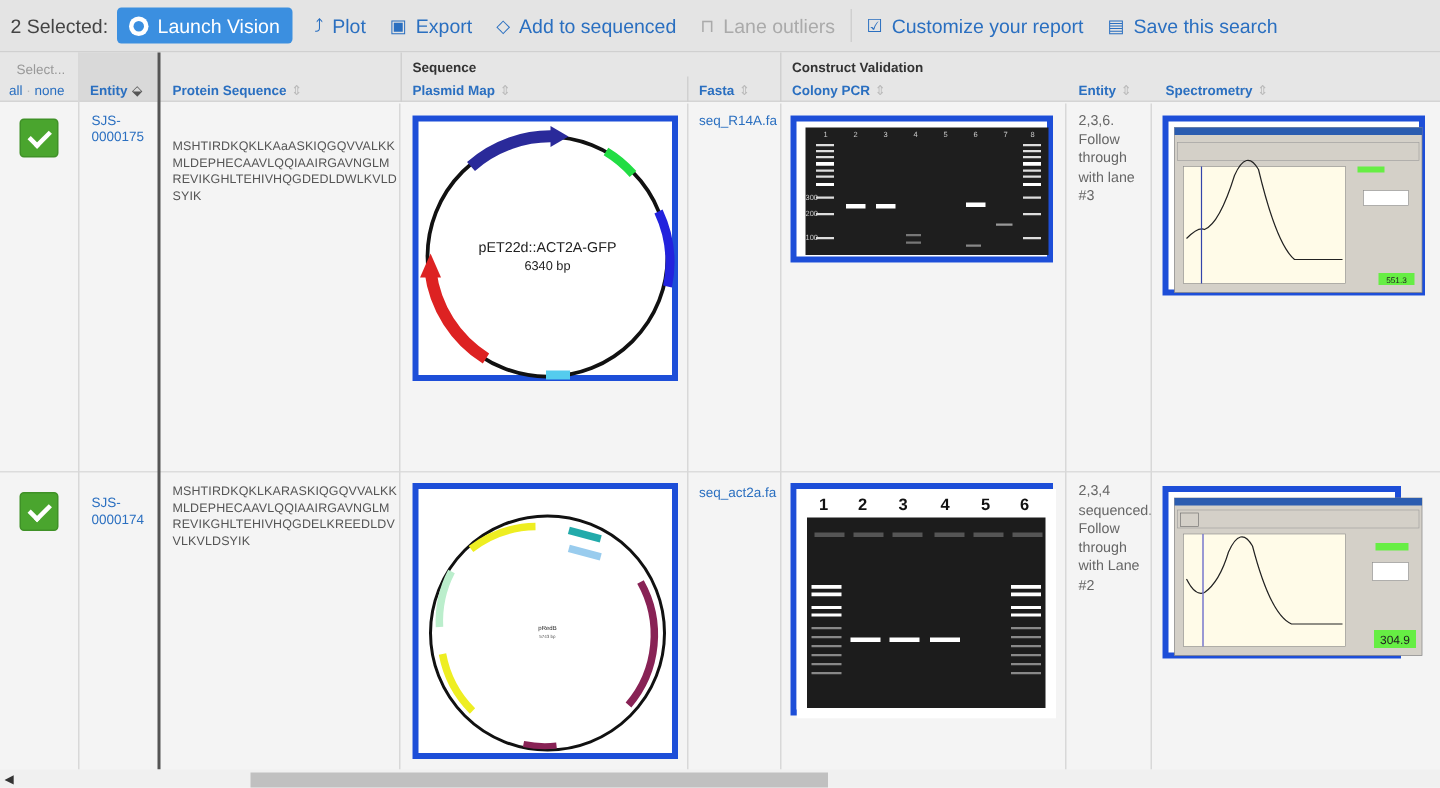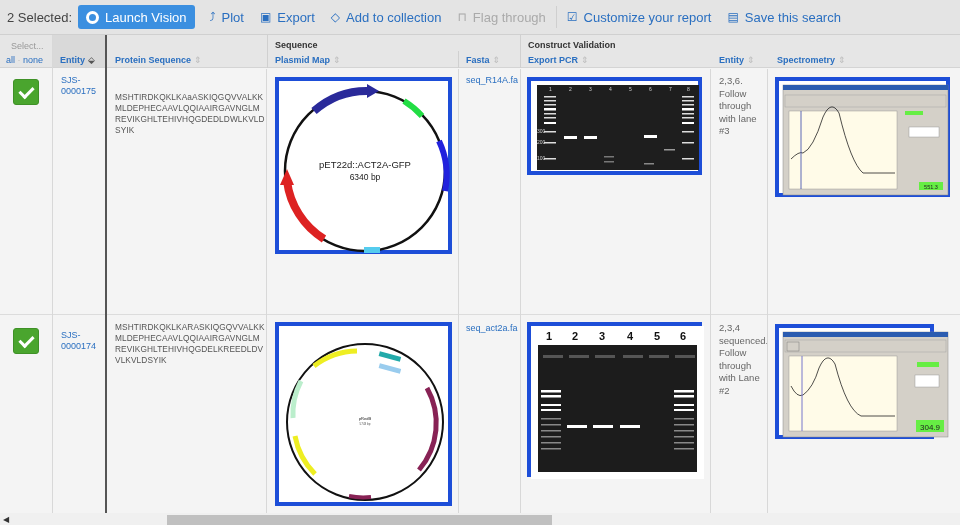--- a/index.html
+++ b/index.html
@@ -46,25 +46,25 @@
   <div class="tb-item">
     <span class="g">⤴</span>
     <span>Plot</span>
   </div>
   <div class="tb-item">
     <span class="g">▣</span>
     <span>Export</span>
   </div>
   <div class="tb-item">
     <span class="g">◇</span>
-    <span>Add to collection</span>
+    <span>Add to sequenced</span>
   </div>
   <div class="tb-item disabled">
     <span class="g">⊓</span>
-    <span>Flag through</span>
+    <span>Lane outliers</span>
   </div>
   <div class="tb-sep"></div>
   <div class="tb-item">
     <span class="g">☑</span>
     <span>Customize your report</span>
   </div>
   <div class="tb-item">
     <span class="g">▤</span>
     <span>Save this search</span>
   </div>
@@ -82,21 +82,21 @@
   </div>
   <div class="hdr" style="left:52px;width:53px;background:#d9d9d9;">
     <span class="col-label" style="left:8px;"><span>Entity</span><span class="sort" style="color:#555">⬙</span></span>
   </div>
   <div class="hdr" style="left:105px;width:855px;">
     <span class="col-label" style="left:10px;"><span>Protein Sequence</span><span class="sort">⇕</span></span>
     <span class="group-label" style="left:170px;">Sequence</span>
     <span class="col-label" style="left:170px;"><span>Plasmid Map</span><span class="sort">⇕</span></span>
     <span class="col-label" style="left:361px;"><span>Fasta</span><span class="sort">⇕</span></span>
     <span class="group-label" style="left:423px;">Construct Validation</span>
-    <span class="col-label" style="left:423px;"><span>Export PCR</span><span class="sort">⇕</span></span>
+    <span class="col-label" style="left:423px;"><span>Colony PCR</span><span class="sort">⇕</span></span>
     <span class="col-label" style="left:614px;"><span>Entity</span><span class="sort">⇕</span></span>
     <span class="col-label" style="left:672px;"><span>Spectrometry</span><span class="sort">⇕</span></span>
     <div style="position:absolute;left:162px;top:0;width:1px;height:33px;background:#d0d0d0"></div>
     <div style="position:absolute;left:415px;top:0;width:1px;height:33px;background:#d0d0d0"></div>
     <div style="position:absolute;left:353px;top:16px;width:1px;height:17px;background:#d0d0d0"></div>
   </div>
 
   <div class="row" style="top:34px;height:246px;">
     <div class="chk" style="left:13px;top:10px;"></div>
     <div class="cell entity-link" style="left:61px;top:6px;">

